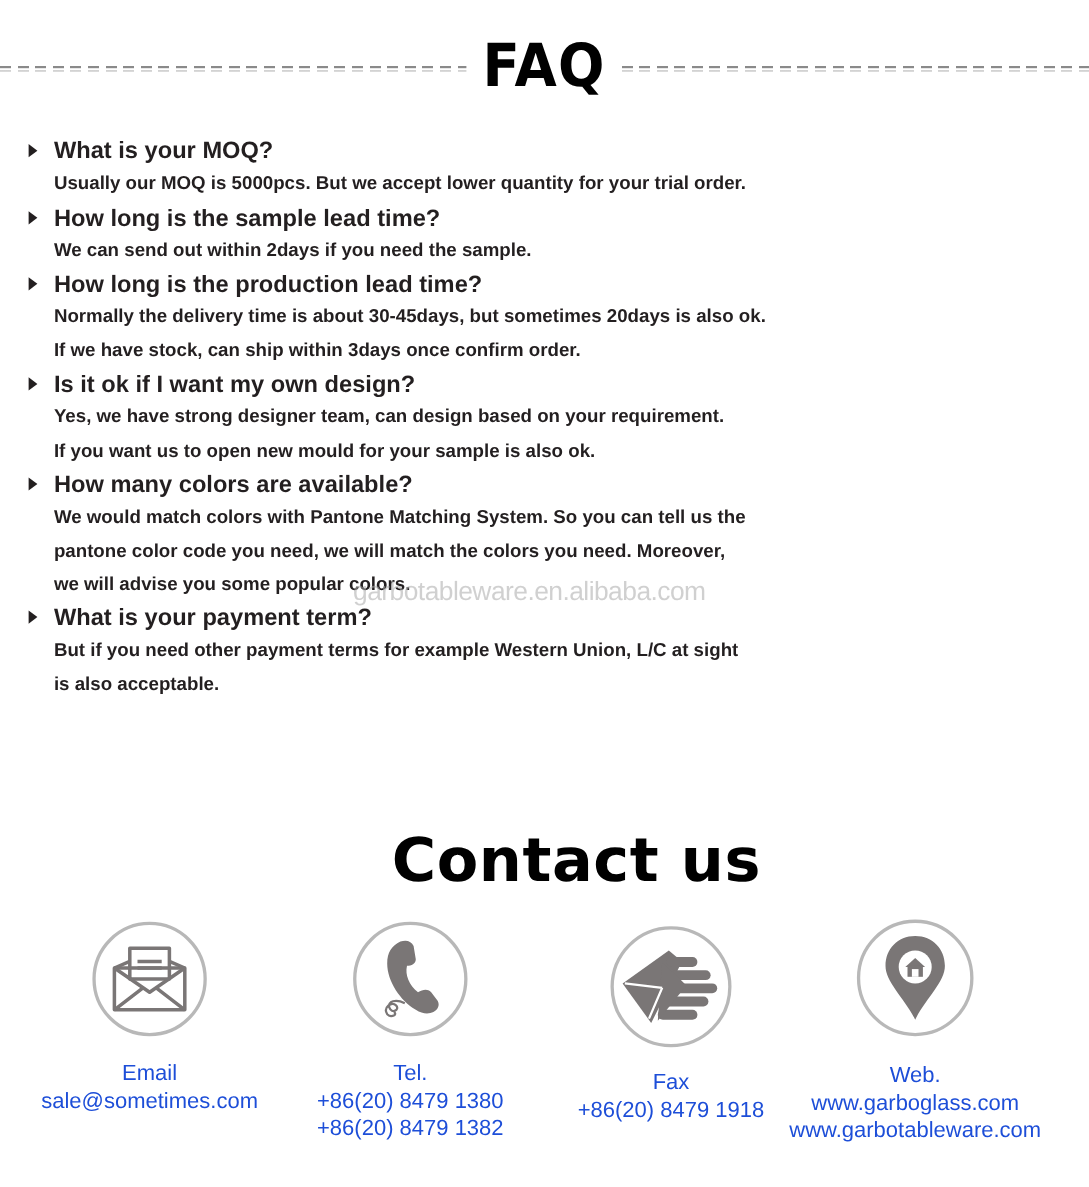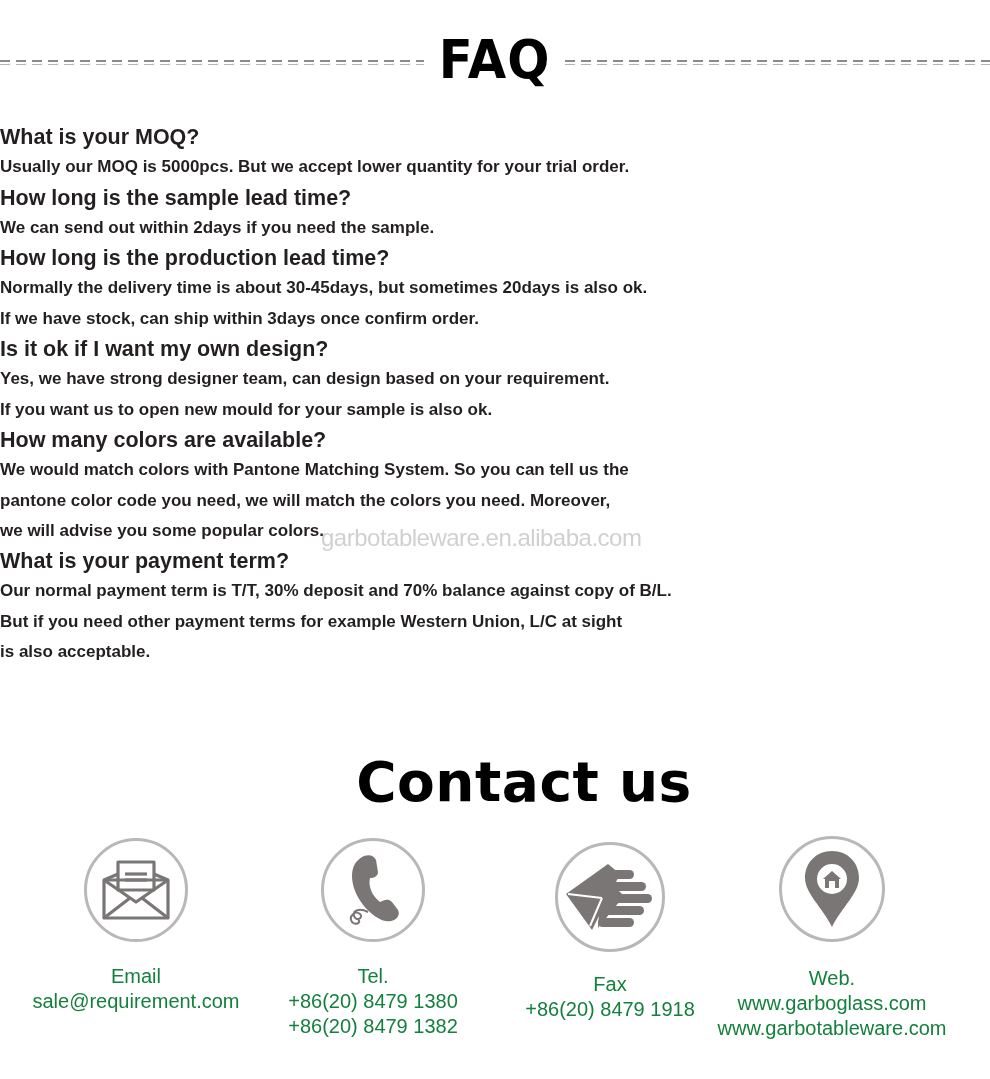--- a/index.html
+++ b/index.html
@@ -55,20 +55,21 @@
       transform: scaleX(0.92);
     }
     .faq-list {
       position: absolute;
       left: 0;
       top: 122px;
       width: 990px;
     }
     .faq-item {
       position: relative;
+      padding-left: 49px;
     }
     .faq-q {
       position: relative;
       font-weight: bold;
       font-size: 21.5px;
       line-height: 30.3px;
       color: #231f20;
       white-space: nowrap;
     }
     .arrow {
@@ -127,21 +128,21 @@
       box-sizing: border-box;
       display: flex;
       align-items: center;
       justify-content: center;
     }
     .icon-circle svg { display: block; }
     .contact-text {
       margin-top: 22px;
       font-size: 20px;
       line-height: 25px;
-      color: #15803d;
+      color: #1d4ed8;
       white-space: nowrap;
     }
   </style>
 </head>
 <body>
 
 <div class="faq-header">
   <div class="dash-line dash-left"></div>
   <div class="faq-title">FAQ</div>
   <div class="dash-line dash-right"></div>
@@ -191,21 +192,20 @@
     <div class="faq-a">We would match colors with Pantone Matching System. So you can tell us the</div>
     <div class="faq-a">pantone color code you need, we will match the colors you need. Moreover,</div>
     <div class="faq-a">we will advise you some popular colors.</div>
   </div>
 
   <div class="faq-item">
     <div class="faq-q">
       <span class="arrow"></span>
       <span>What is your payment term?</span>
     </div>
-    <div class="faq-a">Our normal payment term is T/T, 30% deposit and 70% balance against copy of B/L.</div>
     <div class="faq-a">But if you need other payment terms for example Western Union, L/C at sight</div>
     <div class="faq-a">is also acceptable.</div>
   </div>
 </div>
 
 <div class="watermark">garbotableware.en.alibaba.com</div>
 
 <div class="contact-title">Contact us</div>
 
 <div class="contact-col" style="left:11px;">
@@ -217,21 +217,21 @@
         <line x1="25" y1="22" x2="47" y2="22"></line>
         <path d="M4 22 L18 16 M54 16 L68 22"></path>
         <rect x="4" y="22" width="64" height="38" fill="none"></rect>
         <path d="M4 22 L36 44 L68 22"></path>
         <path d="M4 60 L30 40 M68 60 L42 40"></path>
       </g>
     </svg>
   </div>
   <div class="contact-text">
     <div>Email</div>
-    <div>sale@requirement.com</div>
+    <div>sale@sometimes.com</div>
   </div>
 </div>
 
 <div class="contact-col" style="left:248px;">
   <div class="icon-circle">
     <svg width="70" height="80" viewBox="0 0 70 80">
       <path d="M26 6 C32 4 36 6 38 10 L40 22 C40 26 36 28 32 28 C30 36 34 46 42 52 C46 50 50 48 54 52 L60 60 C62 64 60 68 56 70 C52 72 46 72 40 68 C26 60 14 42 14 26 C14 16 18 10 26 6 Z" fill="#7a7676"></path>
       <path d="M30 62 C22 58 14 60 16 66 C18 72 26 68 22 64 C18 60 10 66 14 72 C18 76 24 72 20 70" fill="none" stroke="#7a7676" stroke-width="2"></path>
     </svg>
   </div>

